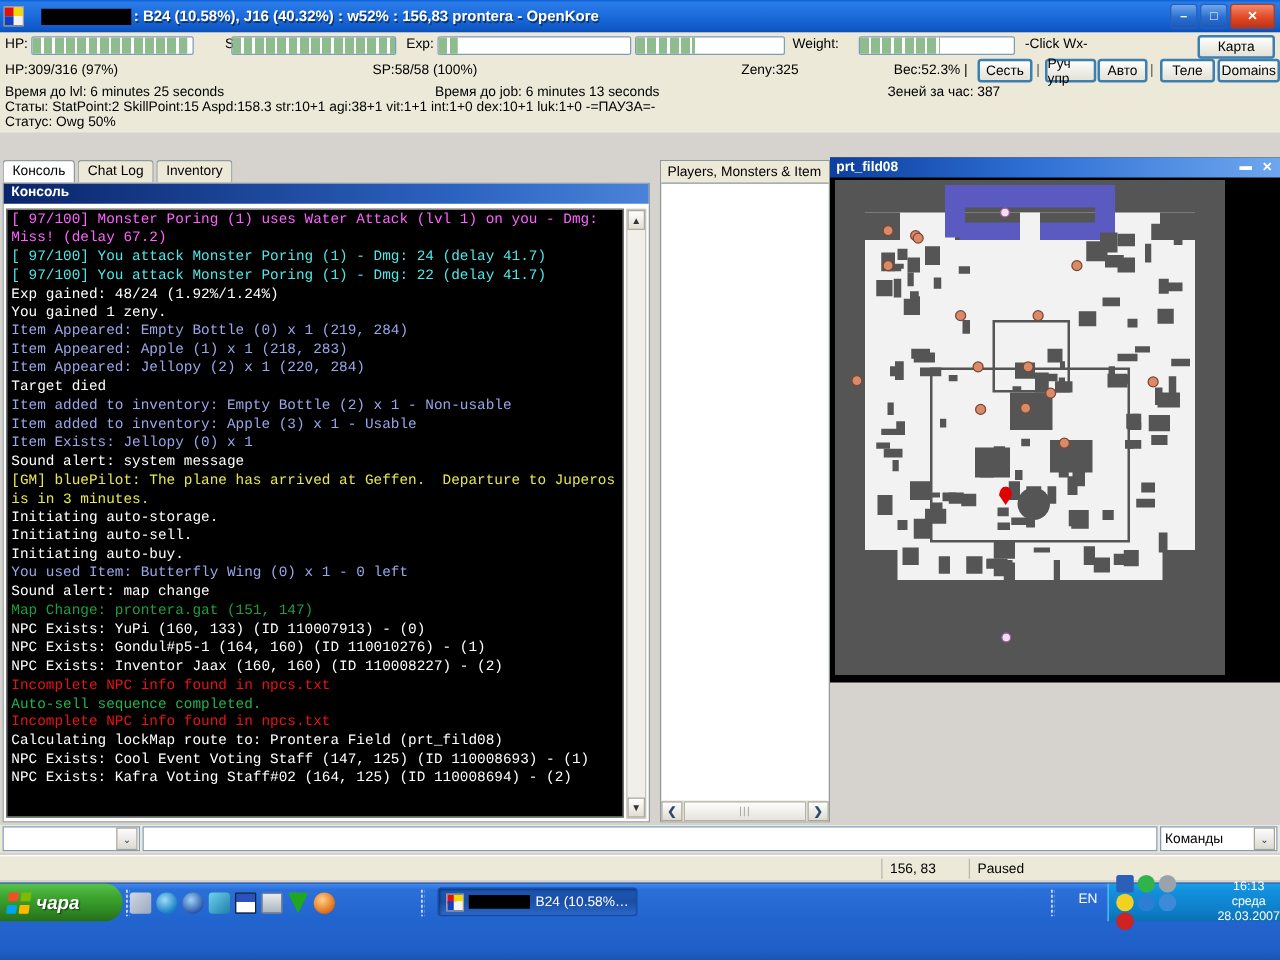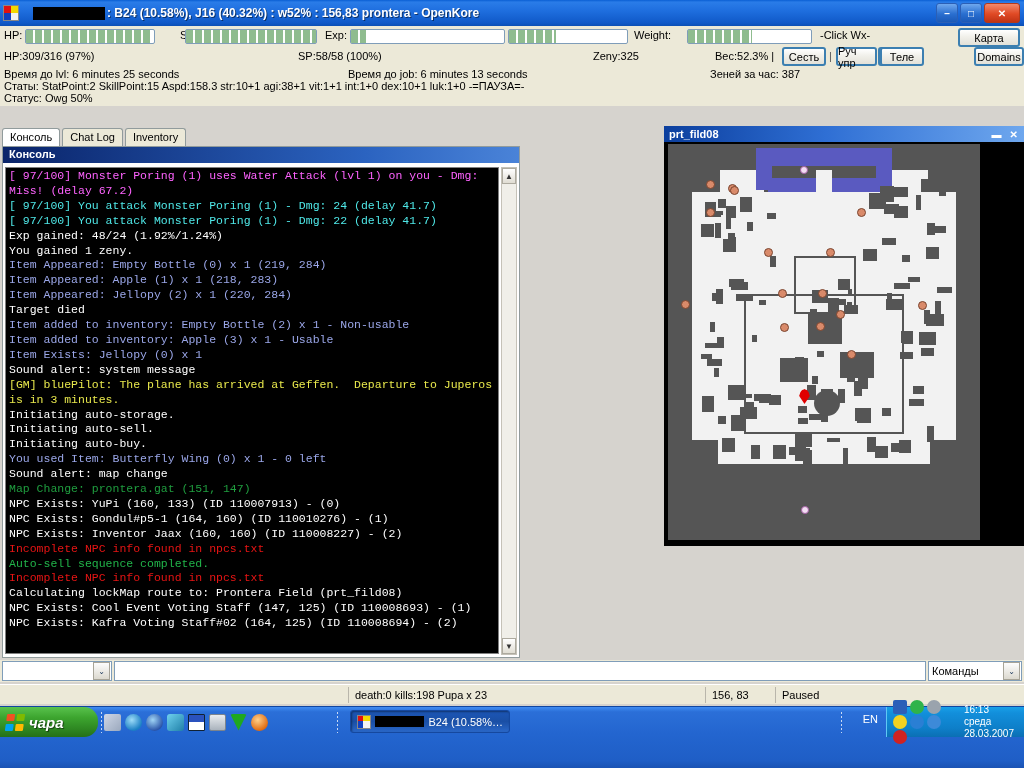--- a/index.html
+++ b/index.html
@@ -273,21 +273,21 @@
   .taskitem.normal { background: linear-gradient(to bottom,#f6f6f6,#e9e9e9 50%,#dedede); color:#000; border-color:#b9b9b9; }
 
   .tray {
     position: absolute; right: 0; top: 0; height: 30px; width: 138px;
     background: linear-gradient(to bottom, #18a0e8 0%, #128fdb 20%, #0e7fc9 70%, #0b6fb4 100%);
     border-left: 1px solid #5fc8f5;
     display: flex; align-items: center;
   }
   .trayicons { display:grid; grid-template-columns: repeat(3, 16px); gap:1px; margin-left:6px; }
   .ti { width: 14px; height: 14px; border-radius: 50%; }
-  .clockbox { margin-left: auto; margin-right: 10px; color:#fff; text-align:left; line-height:12px; font-size:10px; }
+  .clockbox { margin-left: auto; margin-right: 0; color:#fff; text-align:center; line-height:12px; font-size:10px; }
   .langbox { position:absolute; right:146px; top:6px; color:#fff; font-size:11px; }
 </style>
 </head>
 <body>
 
 <div id="app">
 
   <div class="titlebar">
     <div class="tb-icon">
       <i class="q1"></i>
@@ -337,21 +337,21 @@
     <span class="statline" style="left:4px;  top:24px;">HP:309/316 (97%)</span>
     <span class="statline" style="left:298px;top:24px;">SP:58/58 (100%)</span>
     <span class="statline" style="left:593px;top:24px;">Zeny:325</span>
     <span class="statline" style="left:715px;top:24px;">Вес:52.3% |</span>
 
     <div class="xpbtn focus" style="left:782px; top:21px; width:44px;">Сесть</div>
     <span class="sep" style="left:829px; top:24px;">|</span>
     <div class="xpbtn focus" style="left:836px; top:21px; width:41px;">Руч упр</div>
     <div class="xpbtn focus" style="left:878px; top:21px; width:40px; border-color:#3c7fb1;">Авто</div>
     <span class="sep" style="left:920px; top:24px;">|</span>
-    <div class="xpbtn focus" style="left:880px; top:21px; width:44px;">Теле</div>
+    <div class="xpbtn focus" style="left:928px; top:21px; width:44px;">Теле</div>
     <div class="xpbtn focus" style="left:974px; top:21px; width:50px;">Domains</div>
 
     <span class="statline" style="left:4px;  top:42px;">Время до lvl: 6 minutes 25 seconds</span>
     <span class="statline" style="left:348px;top:42px;">Время до job: 6 minutes 13 seconds</span>
     <span class="statline" style="left:710px;top:42px;">Зеней за час: 387</span>
 
     <span class="statline" style="left:4px;  top:54px;">Статы: StatPoint:2  SkillPoint:15  Aspd:158.3  str:10+1 agi:38+1 vit:1+1 int:1+0 dex:10+1 luk:1+0   -=ПАУЗА=-</span>
     <span class="statline" style="left:4px;  top:66px;">Статус: Owg 50%</span>
   </div>
 
@@ -363,20 +363,28 @@
 
   <div class="console-wrap">
     <div class="console-header">Консоль</div>
     <div class="console-body" id="console-body"><div style="color: rgb(255, 99, 255);">[ 97/100] Monster Poring (1) uses Water Attack (lvl 1) on you - Dmg:</div><div style="color: rgb(255, 99, 255);">Miss! (delay 67.2)</div><div style="color: rgb(79, 232, 232);">[ 97/100] You attack Monster Poring (1) - Dmg: 24 (delay 41.7)</div><div style="color: rgb(79, 232, 232);">[ 97/100] You attack Monster Poring (1) - Dmg: 22 (delay 41.7)</div><div style="color: rgb(255, 255, 255);">Exp gained: 48/24 (1.92%/1.24%)</div><div style="color: rgb(255, 255, 255);">You gained 1 zeny.</div><div style="color: rgb(154, 166, 232);">Item Appeared: Empty Bottle (0) x 1 (219, 284)</div><div style="color: rgb(154, 166, 232);">Item Appeared: Apple (1) x 1 (218, 283)</div><div style="color: rgb(154, 166, 232);">Item Appeared: Jellopy (2) x 1 (220, 284)</div><div style="color: rgb(255, 255, 255);">Target died</div><div style="color: rgb(154, 166, 232);">Item added to inventory: Empty Bottle (2) x 1 - Non-usable</div><div style="color: rgb(154, 166, 232);">Item added to inventory: Apple (3) x 1 - Usable</div><div style="color: rgb(154, 166, 232);">Item Exists: Jellopy (0) x 1</div><div style="color: rgb(255, 255, 255);">Sound alert: system message</div><div style="color: rgb(232, 232, 76);">[GM] bluePilot: The plane has arrived at Geffen.  Departure to Juperos</div><div style="color: rgb(232, 232, 76);">is in 3 minutes.</div><div style="color: rgb(255, 255, 255);">Initiating auto-storage.</div><div style="color: rgb(255, 255, 255);">Initiating auto-sell.</div><div style="color: rgb(255, 255, 255);">Initiating auto-buy.</div><div style="color: rgb(154, 166, 232);">You used Item: Butterfly Wing (0) x 1 - 0 left</div><div style="color: rgb(255, 255, 255);">Sound alert: map change</div><div style="color: rgb(31, 158, 63);">Map Change: prontera.gat (151, 147)</div><div style="color: rgb(255, 255, 255);">NPC Exists: YuPi (160, 133) (ID 110007913) - (0)</div><div style="color: rgb(255, 255, 255);">NPC Exists: Gondul#p5-1 (164, 160) (ID 110010276) - (1)</div><div style="color: rgb(255, 255, 255);">NPC Exists: Inventor Jaax (160, 160) (ID 110008227) - (2)</div><div style="color: rgb(232, 20, 20);">Incomplete NPC info found in npcs.txt</div><div style="color: rgb(33, 180, 74);">Auto-sell sequence completed.</div><div style="color: rgb(232, 20, 20);">Incomplete NPC info found in npcs.txt</div><div style="color: rgb(255, 255, 255);">Calculating lockMap route to: Prontera Field (prt_fild08)</div><div style="color: rgb(255, 255, 255);">NPC Exists: Cool Event Voting Staff (147, 125) (ID 110008693) - (1)</div><div style="color: rgb(255, 255, 255);">NPC Exists: Kafra Voting Staff#02 (164, 125) (ID 110008694) - (2)</div></div>
     <div class="vscroll">
       <div class="arrow">▲</div>
       <div class="arrow">▼</div>
     </div>
   </div>
 
+  <div class="listpanel">
+    <div class="lp-tab">Players, Monsters &amp; Item</div>
+    <div class="hscroll">
+      <div class="arrow">❮</div>
+      <div class="thumb">|||</div>
+      <div class="arrow">❯</div>
+    </div>
+  </div>
 
   <div class="mapwin">
     <div class="map-title">
       <span>prt_fild08</span>
       <span class="mt-btns">
         <span>▬</span>
         <span>✕</span>
       </span>
     </div>
     <div class="map-canvas" id="map-canvas">
@@ -540,21 +548,20 @@
     <div class="combo" style="left:114px; top:1px; width:812px;">
       <span class="txt"></span>
     </div>
     <div class="combo" style="left:928px; top:1px; width:94px;">
       <span class="txt">Команды</span>
       <span class="arrowbtn">⌄</span>
     </div>
   </div>
 
   <div class="statusbar">
-    <div class="cell" style="left:348px; width:250px;">death:0 kills:198 Pupa x 23</div>
     <div class="cell" style="left:705px; width:80px;">156, 83</div>
     <div class="cell" style="left:775px; width:120px;">Paused</div>
   </div>
 
   <div class="taskbar">
     <div class="startbtn">
       <span class="flaglogo">
         <i class="a"></i>
           <i class="b"></i>
           <i class="c"></i>

